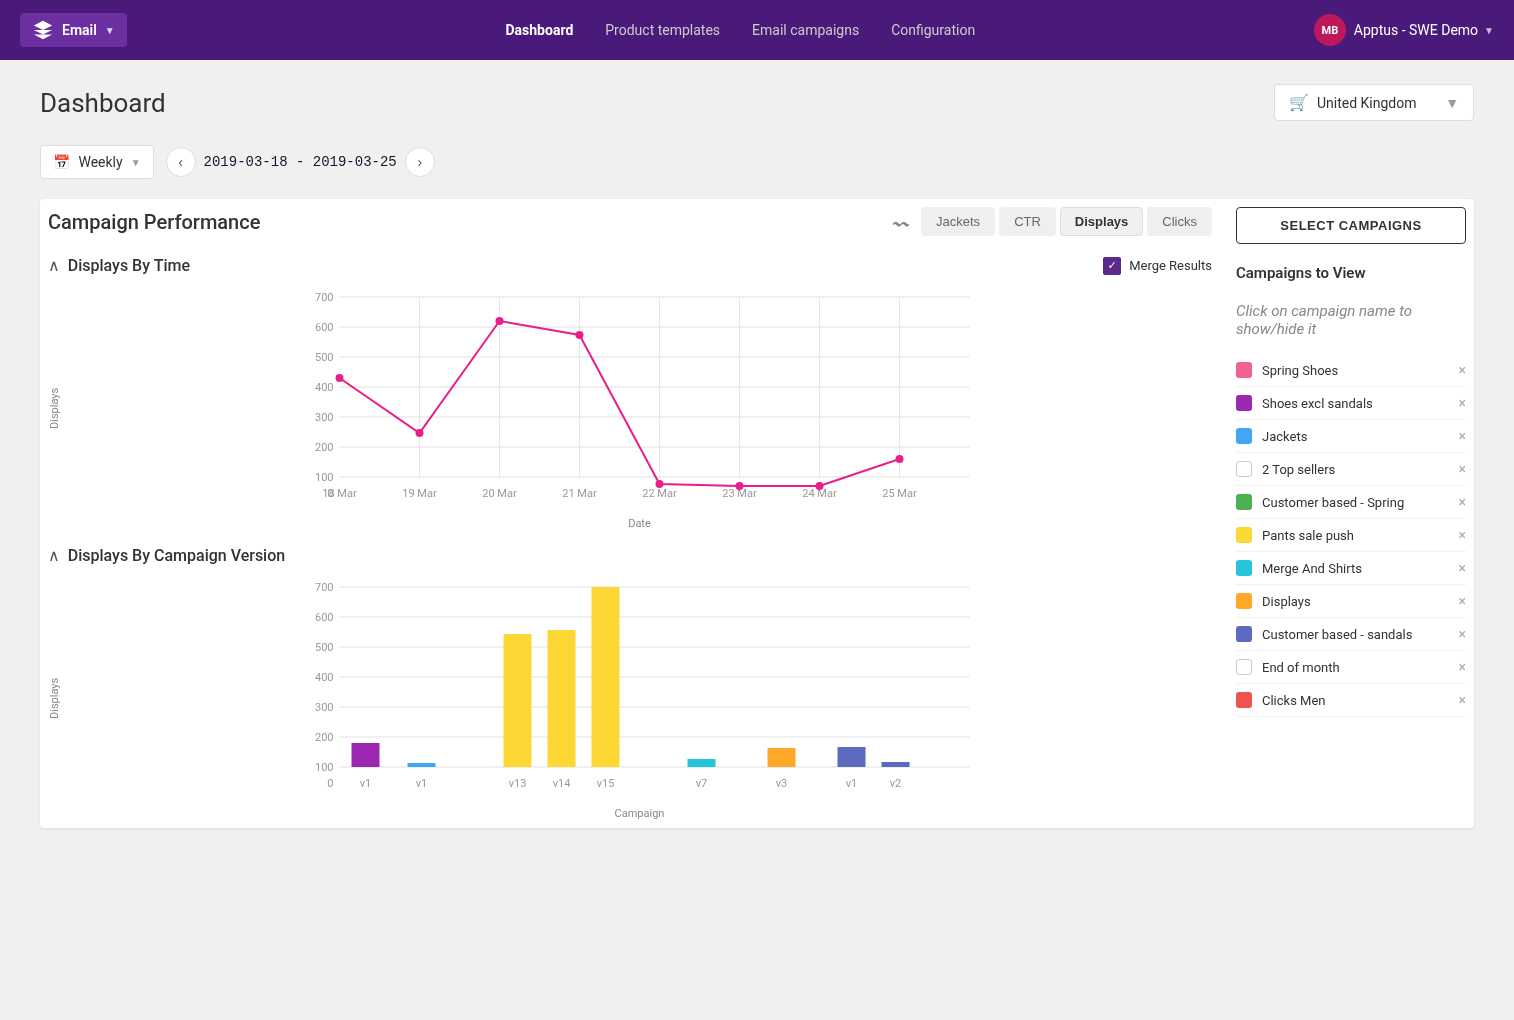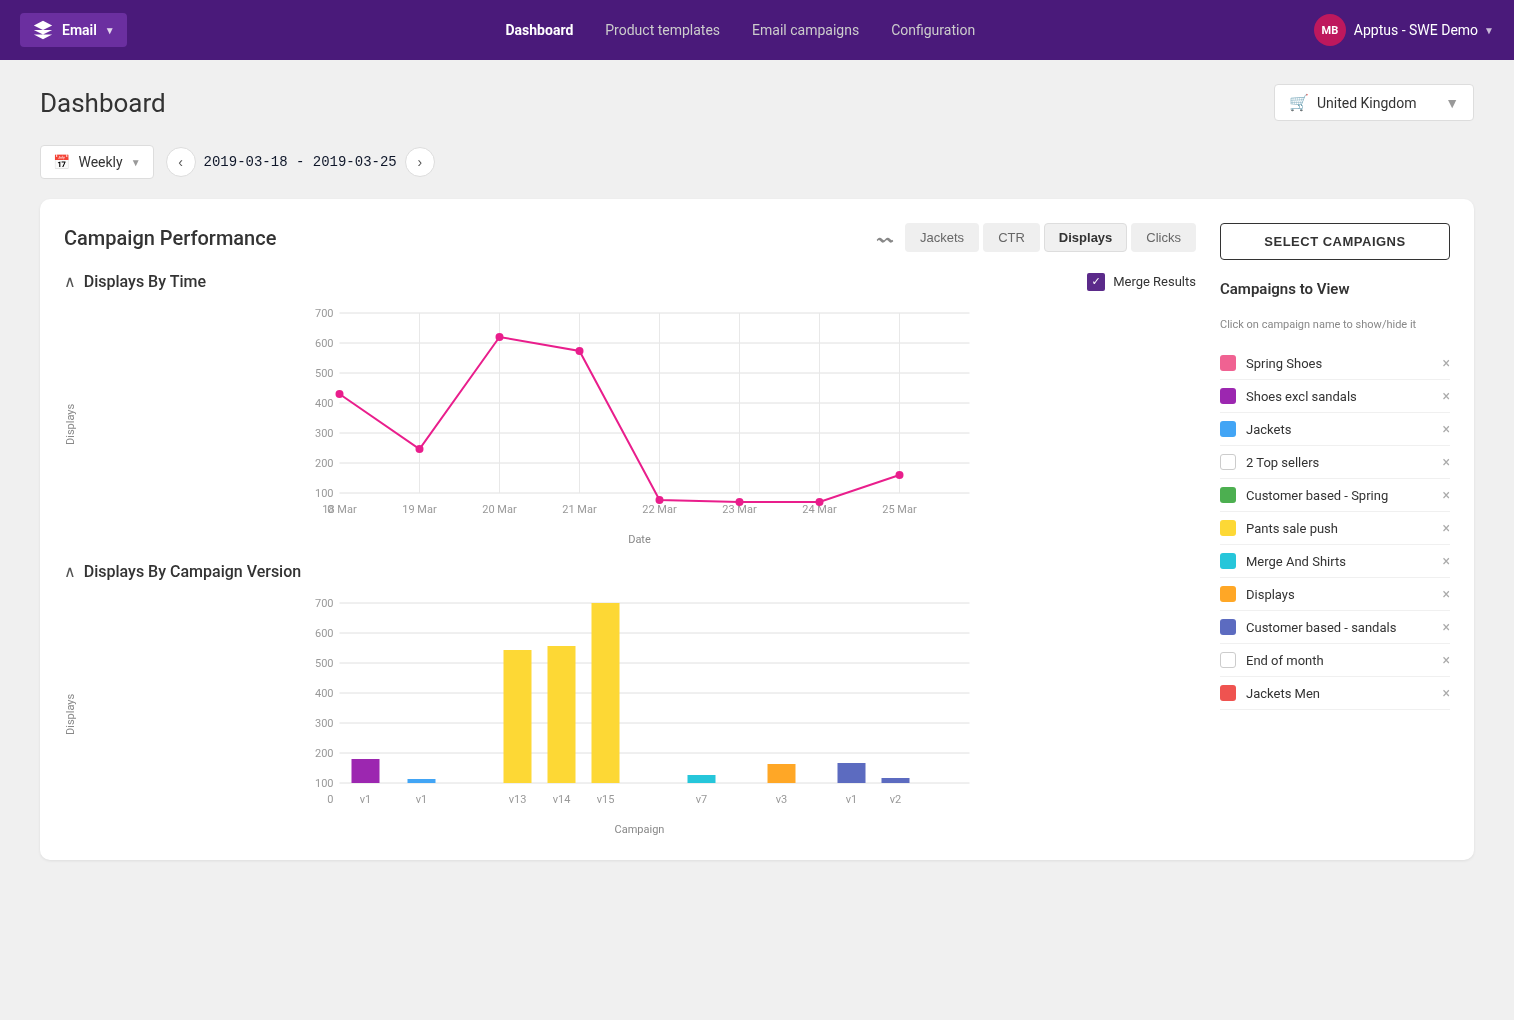--- a/index.html
+++ b/index.html
@@ -152,22 +152,22 @@
     }
     .date-range {
       font-size: 14px;
       color: #0f172a;
       font-family: Liberation Mono, monospace;
     }
 
     
     .dashboard-card {
       background: white;
-      border-radius: 10px;
-      padding: 24px;
+      border-radius: 4px;
+      padding: 8px;
       display: flex;
       gap: 24px;
       box-shadow: 0 1px 3px rgba(0,0,0,0.08);
     }
 
     
     .left-panel {
       flex: 1;
       min-width: 0;
     }
@@ -285,23 +285,24 @@
       letter-spacing: 0.5px;
       margin-bottom: 20px;
     }
     .campaigns-to-view-title {
       font-size: 15px;
       font-weight: 600;
       color: #333;
       margin-bottom: 20px;
     }
     .campaigns-to-view-subtitle {
-      font-size: 11px;
+      font-size: 15px;
       color: #888;
       margin-bottom: 16px;
+      font-style: italic;
     }
     .campaign-item {
       display: flex;
       align-items: center;
       padding: 8px 0;
       border-bottom: 1px solid #f0f0f0;
       gap: 10px;
     }
     .campaign-color {
       width: 16px;
@@ -572,21 +573,21 @@
             <span class="campaign-name">Customer based - sandals</span>
             <span class="campaign-close">×</span>
           </div>
           <div class="campaign-item">
             <div class="campaign-color empty"></div>
             <span class="campaign-name">End of month</span>
             <span class="campaign-close">×</span>
           </div>
           <div class="campaign-item">
             <div class="campaign-color" style="background: rgb(239, 83, 80);"></div>
-            <span class="campaign-name">Jackets Men</span>
+            <span class="campaign-name">Clicks Men</span>
             <span class="campaign-close">×</span>
           </div>
         </div>
     </div>
 
   </div>
 
 </div>
 
 </body></html>

